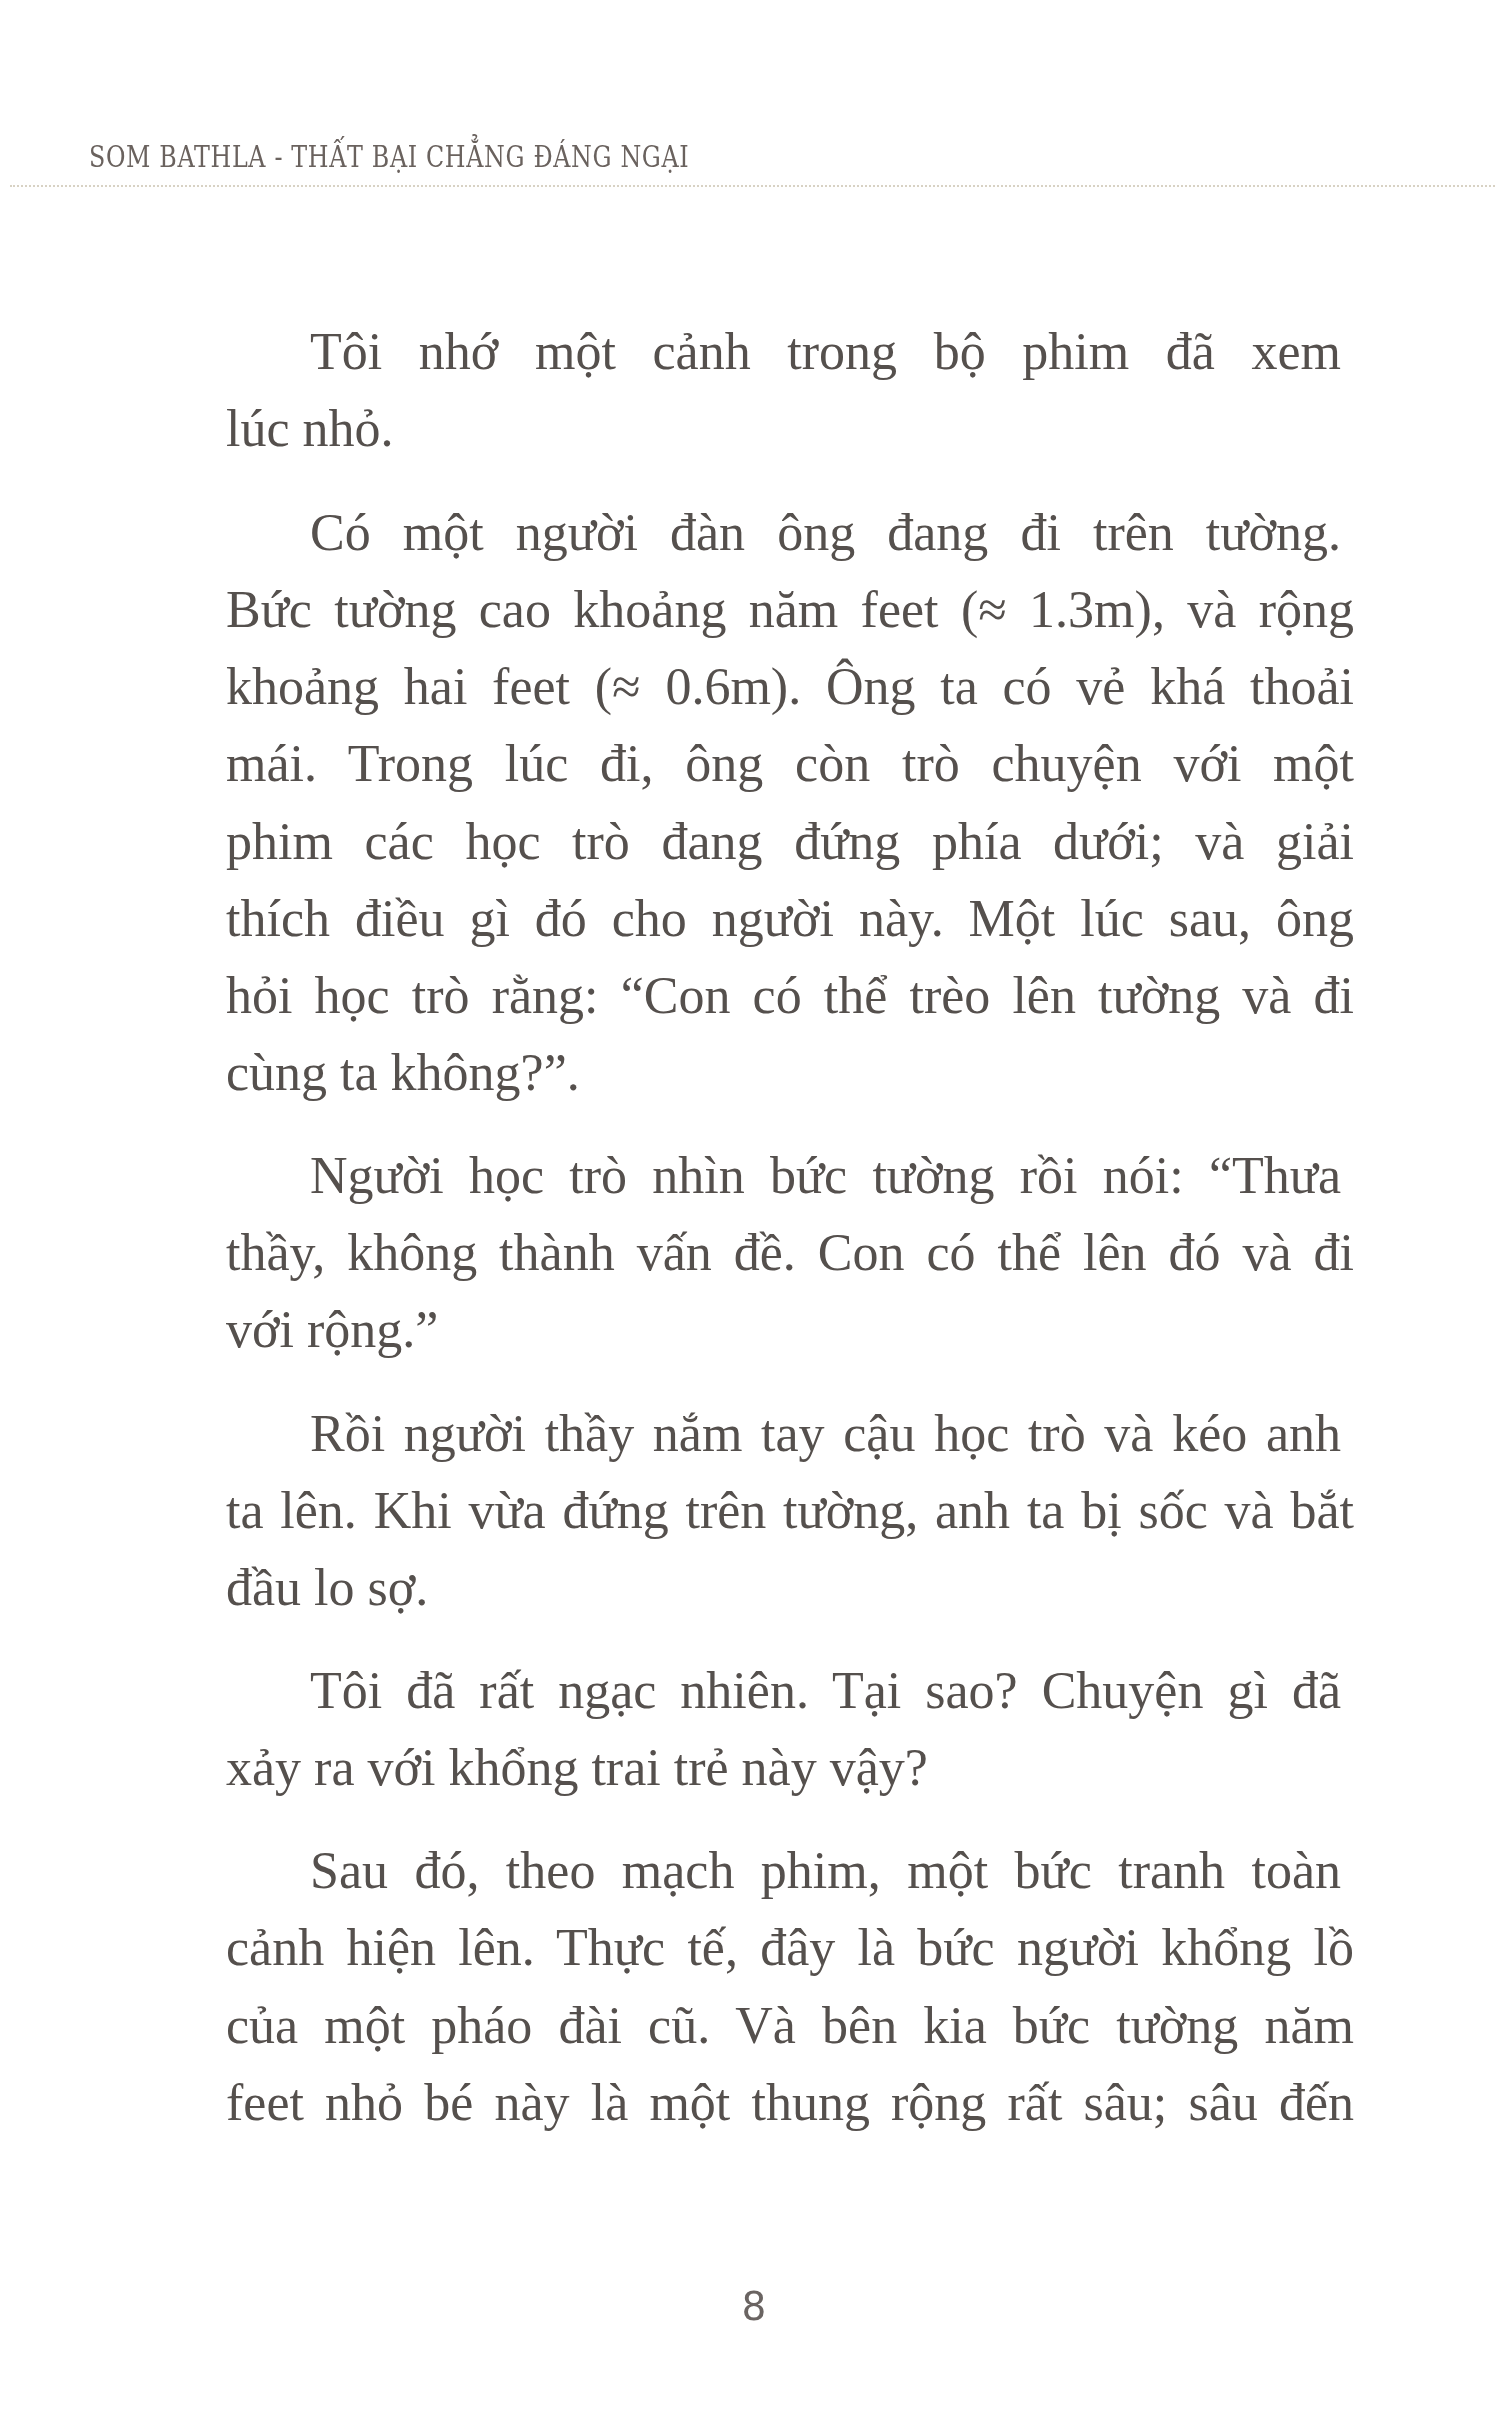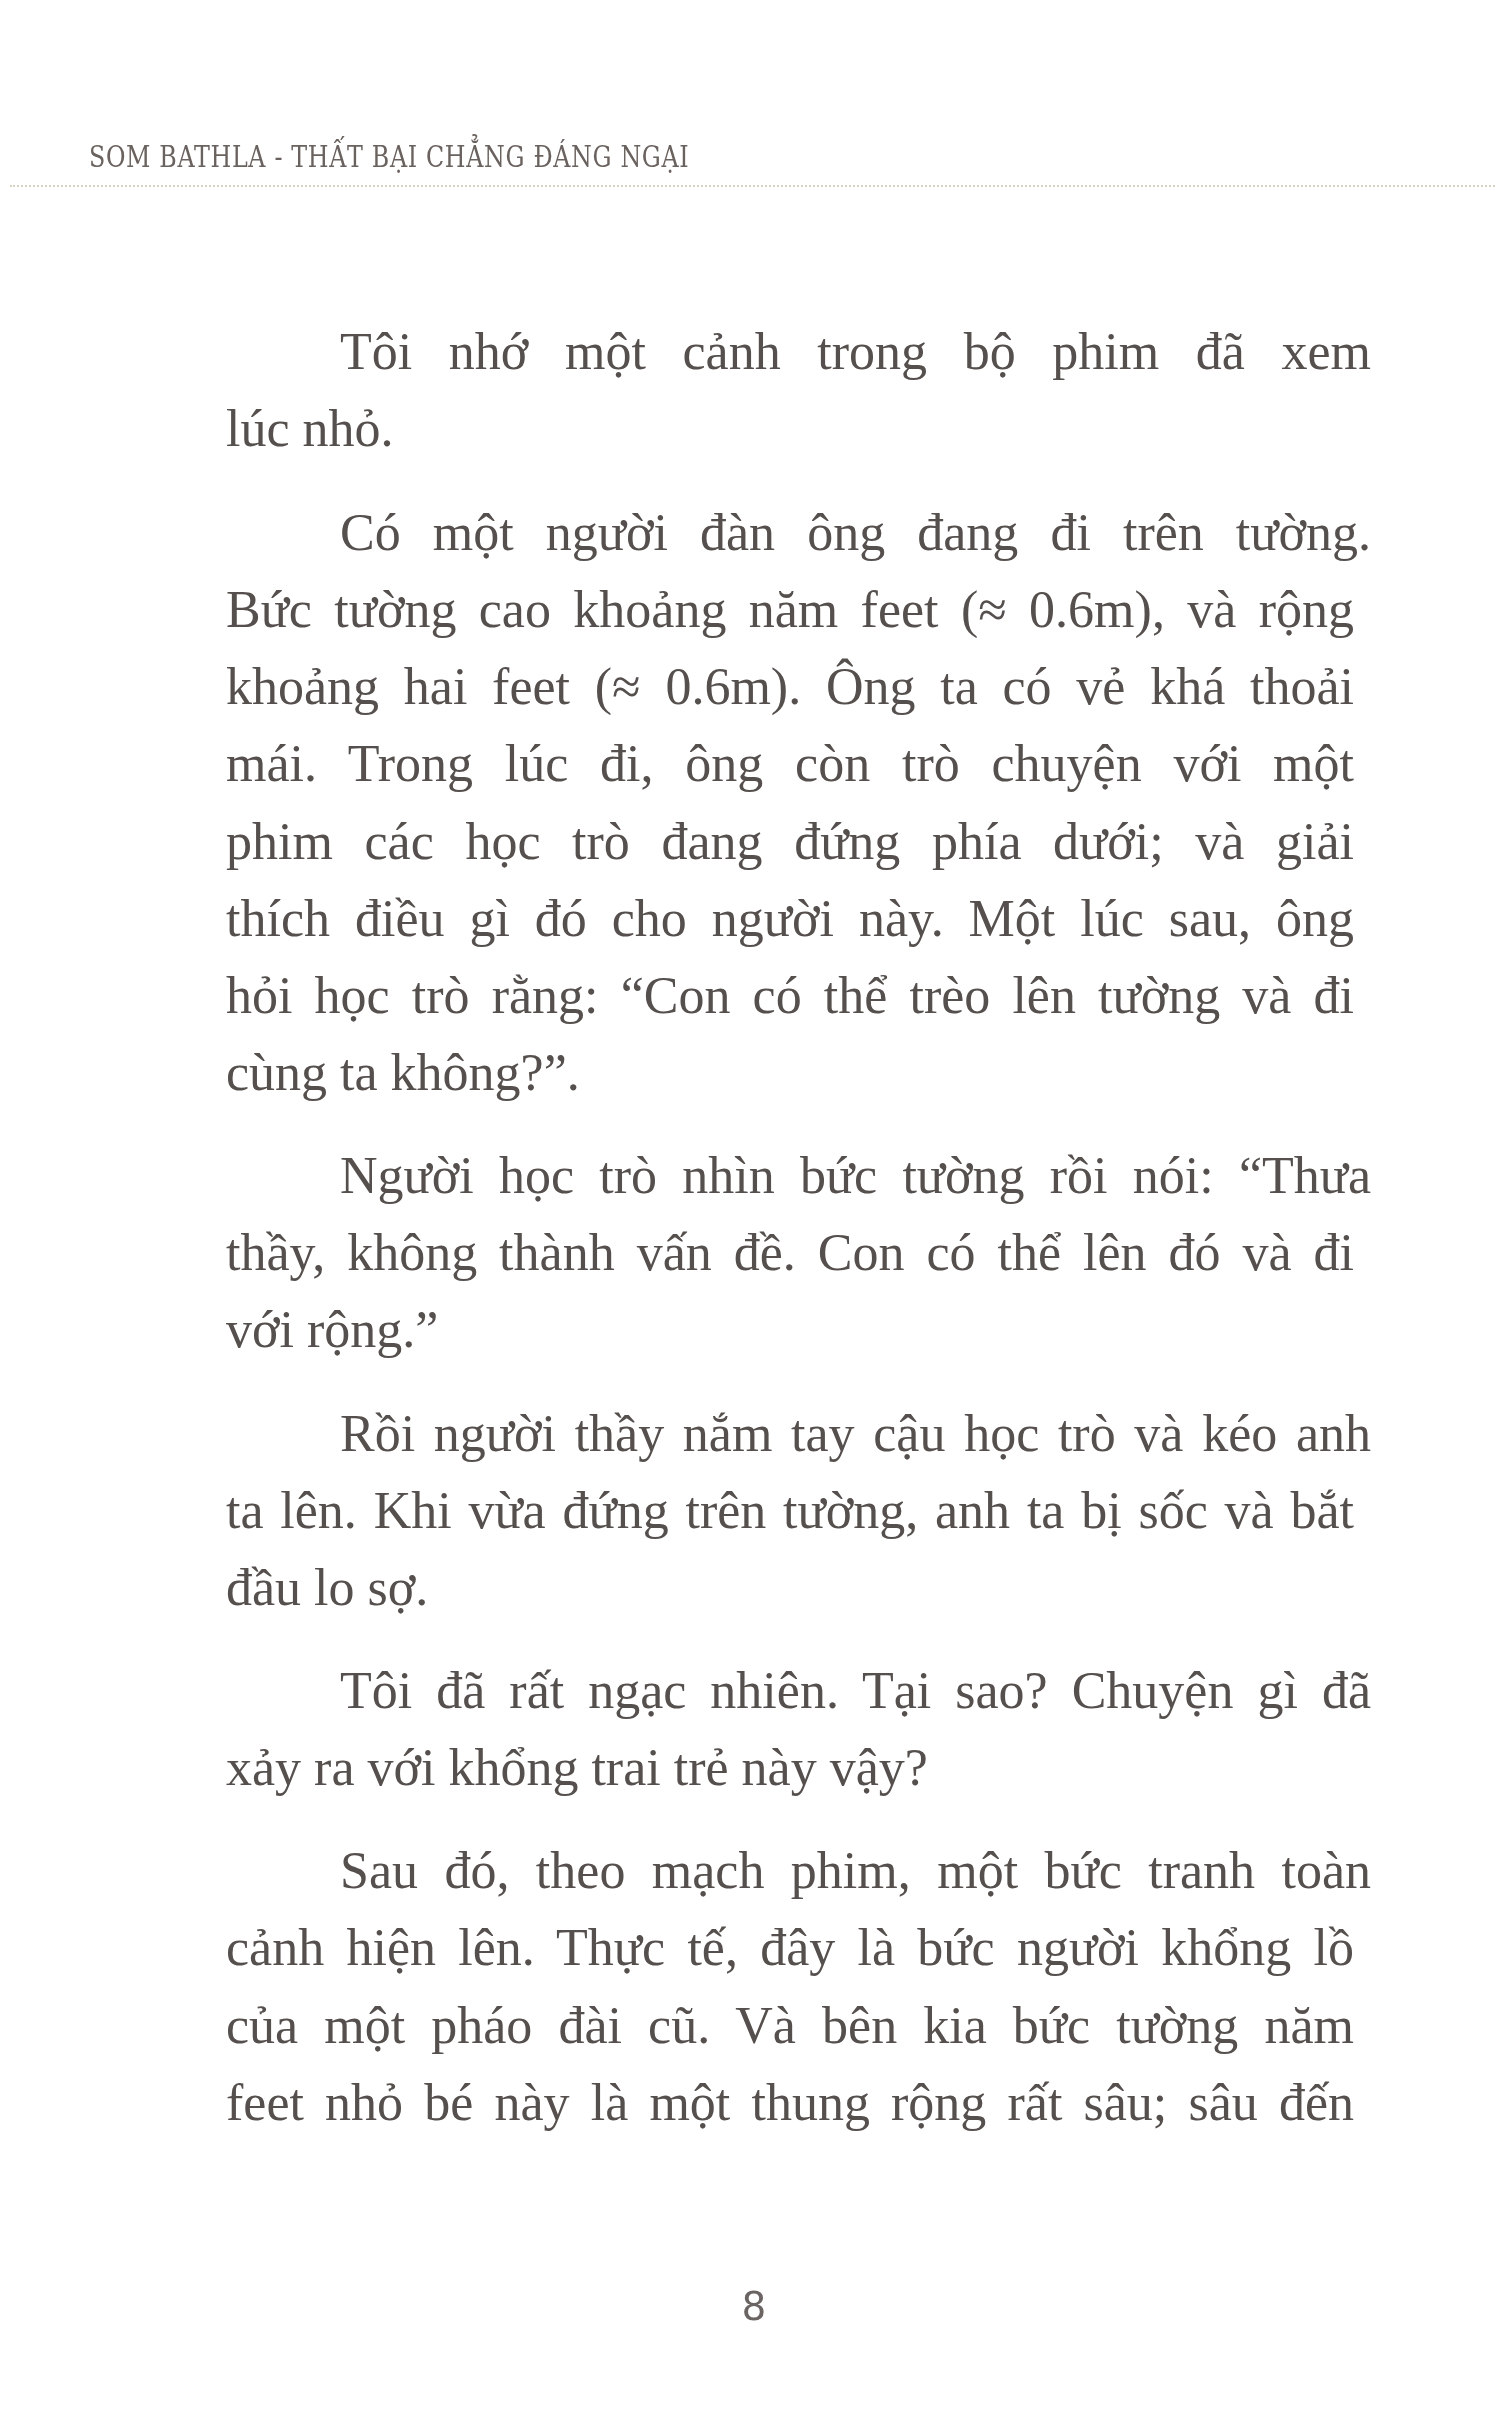--- a/index.html
+++ b/index.html
@@ -14,21 +14,21 @@
     border-top:2.4px dotted #d8d2c4;
   }
   .body-text {
     position:absolute; left:226px; width:1128px; top:0;
     font-family:"Liberation Serif", serif; font-size:52px; color:#55504d;
   }
   .line {
     position:absolute; left:0; white-space:nowrap; line-height:1;
     width:1128px; text-align:justify; text-align-last:justify;
   }
-  .line.indent { left:114px; width:1031px; }
+  .line.indent { left:84px; width:1031px; }
   .line.last { text-align-last:left; }
   .page-number {
     position:absolute; left:0; width:1508px; top:2284px; text-align:center;
     font-family:"DejaVu Sans", sans-serif; font-size:39px; color:#6a6462;
   }
 </style>
 </head>
 <body>
 
 <div class="header">SOM BATHLA - THẤT BẠI CHẲNG ĐÁNG NGẠI</div>
@@ -36,21 +36,21 @@
 
 <div class="body-text">
 
   <div>
     <div class="line indent" style="top:326px">Tôi nhớ một cảnh trong bộ phim đã xem</div>
     <div class="line last" style="top:403px">lúc nhỏ.</div>
   </div>
 
   <div>
     <div class="line indent" style="top:507px">Có một người đàn ông đang đi trên tường.</div>
-    <div class="line" style="top:584px">Bức tường cao khoảng năm feet (≈ 0.6m), và rộng</div>
+    <div class="line" style="top:584px">Bức tường cao khoảng năm feet (≈ 1.3m), và rộng</div>
     <div class="line" style="top:661px">khoảng hai feet (≈ 0.6m). Ông ta có vẻ khá thoải</div>
     <div class="line" style="top:738px">mái. Trong lúc đi, ông còn trò chuyện với một</div>
     <div class="line" style="top:816px">phim các học trò đang đứng phía dưới; và giải</div>
     <div class="line" style="top:893px">thích điều gì đó cho người này. Một lúc sau, ông</div>
     <div class="line" style="top:970px">hỏi học trò rằng: “Con có thể trèo lên tường và đi</div>
     <div class="line last" style="top:1047px">cùng ta không?”.</div>
   </div>
 
   <div>
     <div class="line indent" style="top:1150px">Người học trò nhìn bức tường rồi nói: “Thưa</div>

